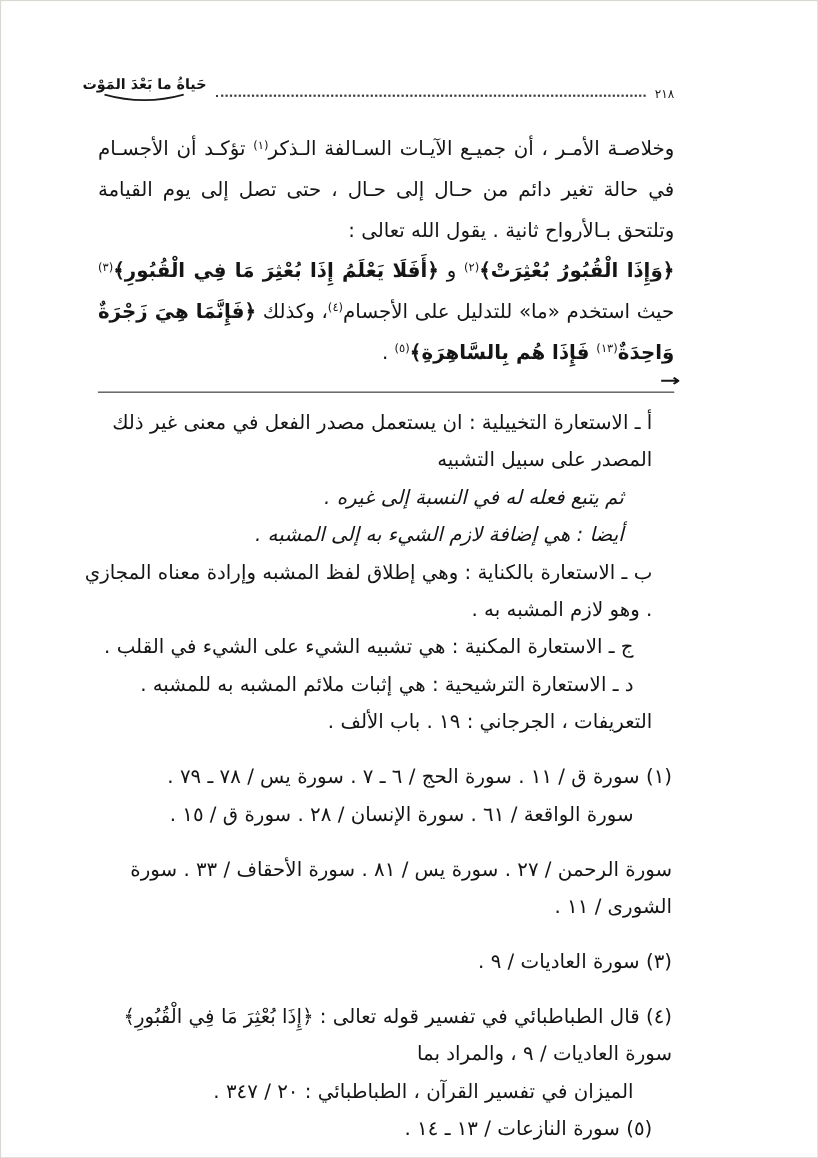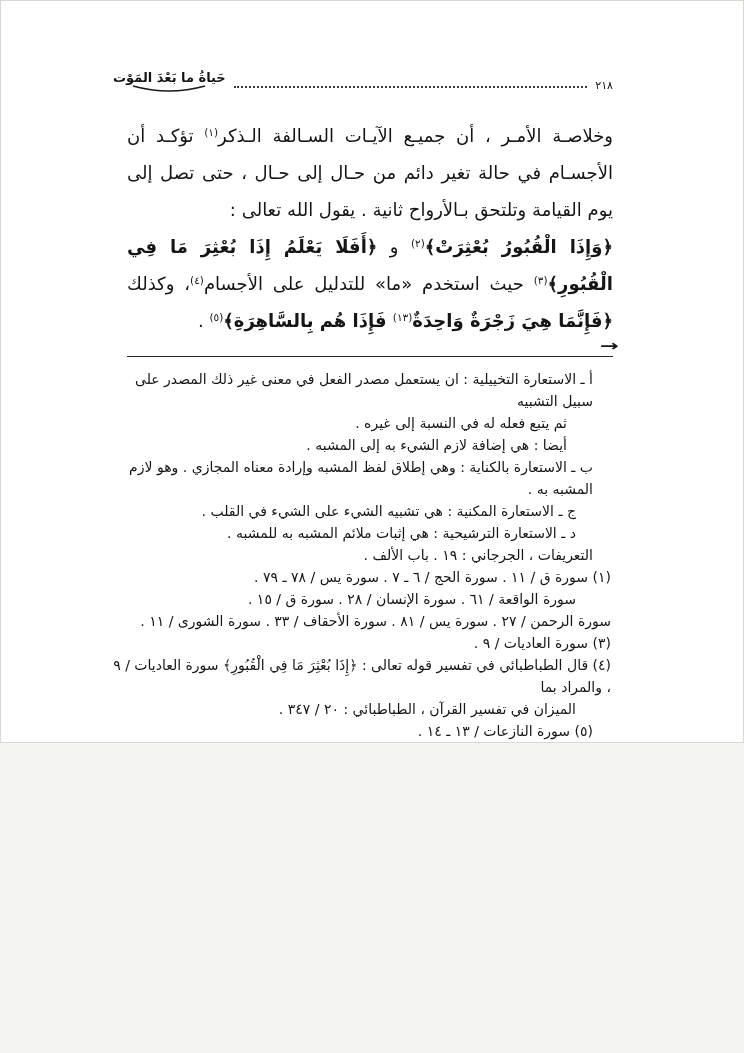--- a/index.html
+++ b/index.html
@@ -1,23 +1,23 @@
 <!DOCTYPE html>
 <html lang="ar" dir="rtl"><head>
 <meta charset="utf-8">
 <style>
   html, body { margin: 0; padding: 0; background: #f4f4f2; }
   .page {
     width: 744px;
-    height: 743px;
+    height: 1053px;
     margin: 0 auto;
     background: #ffffff;
     border: 1px solid #d9d9d4;
     box-sizing: border-box;
-    padding: 54px 130px 20px 112px;
+    padding: 54px 130px 20px 74px;
     direction: rtl;
     font-family: "DejaVu Sans", sans-serif;
     color: #151515;
     position: relative;
     overflow: hidden;
   }
 
   
   .page-header {
     display: flex;
@@ -80,28 +80,28 @@
     right: -6px;
     top: -20px;
     font-size: 15px;
     font-weight: bold;
     transform: scaleX(1.5);
     transform-origin: right center;
   }
 
   
   .footnotes {
-    font-size: 14px;
-    line-height: 22px;
+    font-size: 18px;
+    line-height: 34px;
   }
   .fn-line { text-align: right; }
-  .ind-0 { padding-right: 2px; }
+  .ind-0 { padding-right: 2px; margin-top: 16px; }
   .ind-1 { padding-right: 20px; }
   .ind-2 { padding-right: 37px; }
-  .ind-3 { padding-right: 46px; }
+  .ind-3 { padding-right: 46px; font-style: italic; }
 </style>
 </head>
 <body>
 
 <div class="page">
 
   <header class="page-header">
     <div class="logo">
       <span class="logo-text">حَياةُ ما بَعْدَ المَوْت</span>
       <svg class="logo-swash" width="78" height="9" viewBox="0 0 78 9">

